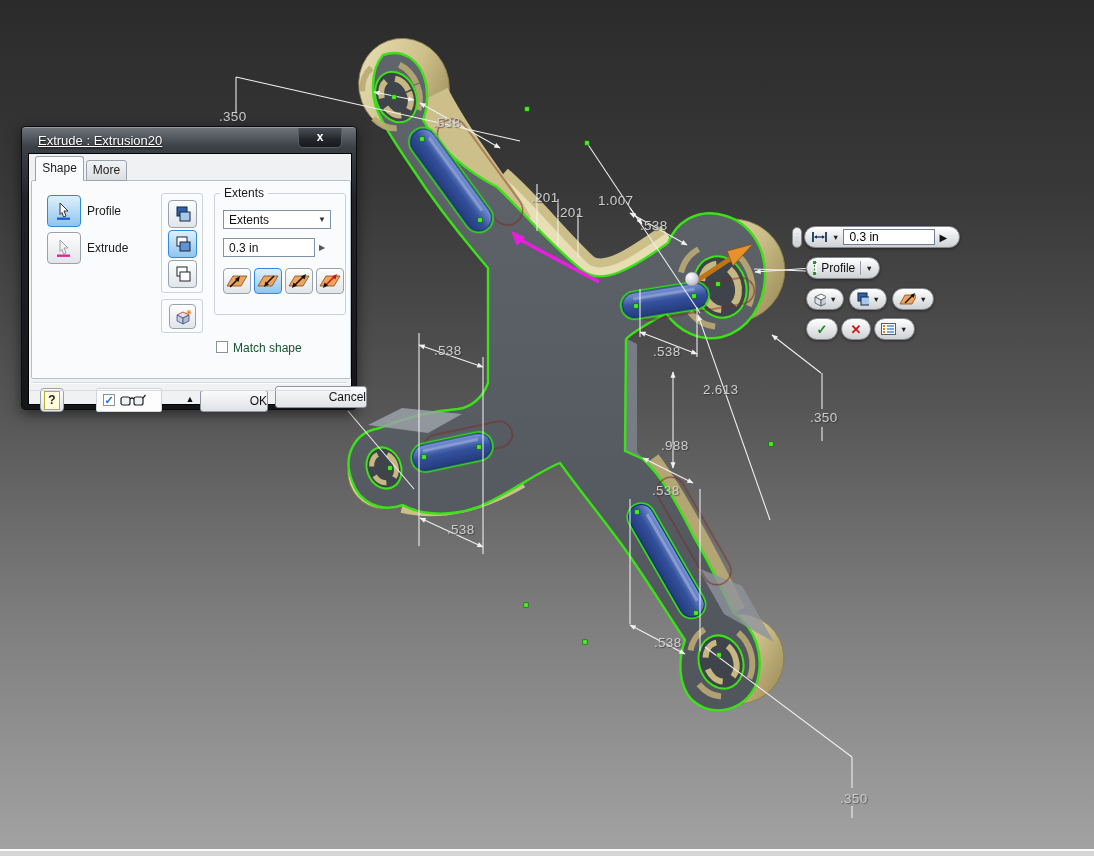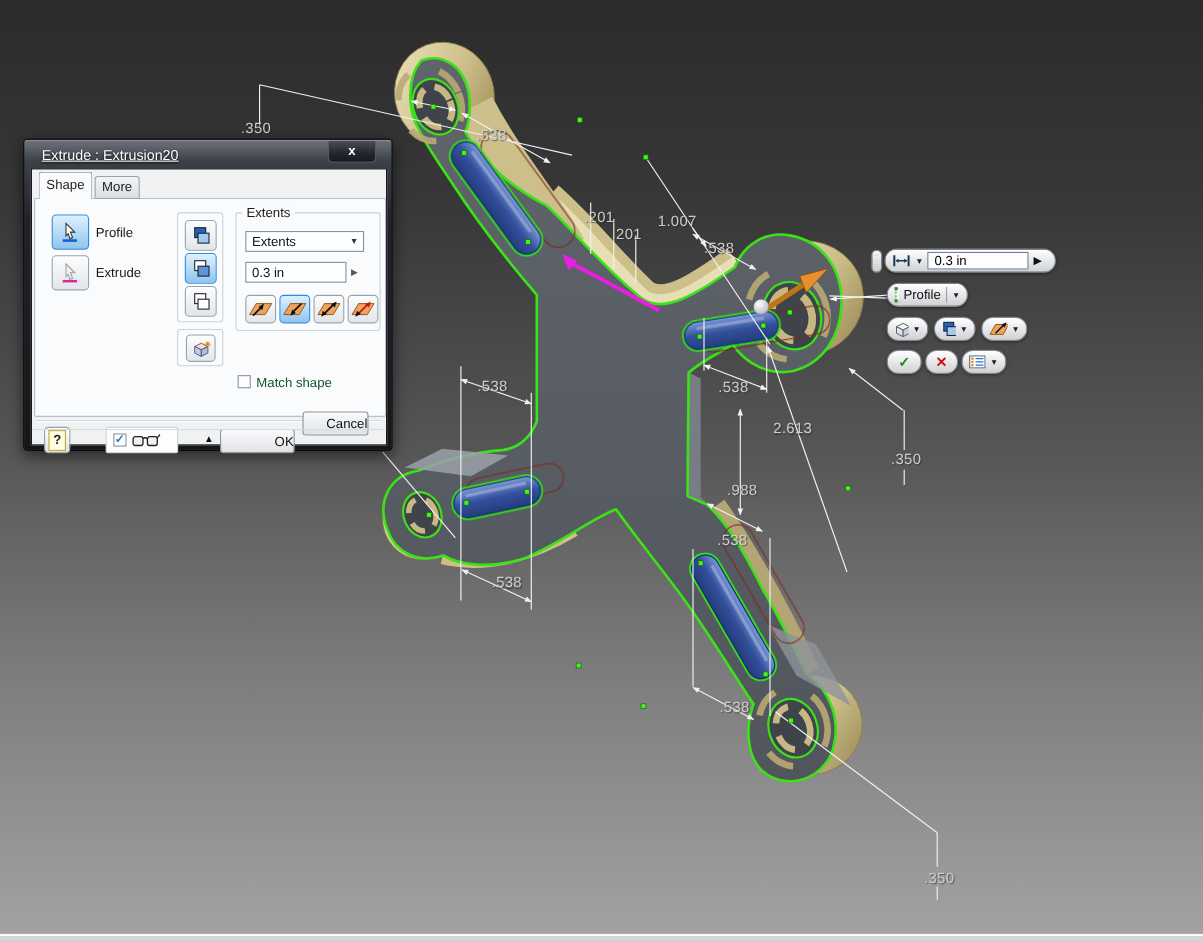--- a/index.html
+++ b/index.html
@@ -373,21 +373,21 @@
         <div class="ibtn" style="left:7px;top:4px;width:27px;height:25px">
           <svg width="18" height="16">
             <polygon points="3,6 9,3 15,6 9,9" fill="#e2e2e2" stroke="#b03030" stroke-width=".8"></polygon>
             <polygon points="3,6 9,9 9,15 3,12" fill="#cccccc" stroke="#3050b0" stroke-width=".8"></polygon>
             <polygon points="15,6 9,9 9,15 15,12" fill="#bbbbbb" stroke="#3050b0" stroke-width=".8"></polygon>
             <text x="12" y="6" font-size="7" fill="#e08010" font-weight="bold">✳</text>
           </svg>
         </div>
       </div>
 
-      <div class="grpbox" style="left:182px;top:12px;width:132px;height:108px">
+      <div class="grpbox" style="left:182px;top:12px;width:132px;height:122px">
         <span class="grpbox-legend">Extents</span>
         <div class="dd" style="left:8px;top:16px;width:108px;height:19px">
           <span class="dd-text">Extents</span>
           <span class="dd-arrow">▼</span>
         </div>
         <input class="txtin" style="left: 8px; top: 44px; width: 92px; height: 19px;" value="0.3 in">
         <span class="flyout-btn" style="left:104px;top:49px">▶</span>
         <div class="ibtn" style="left:8px;top:74px;width:28px;height:26px">
           <svg width="24" height="18">
             <polygon points="2,14 8,4 22,4 16,14" fill="#eda45e" stroke="#8a4a10" stroke-width=".8"></polygon>
@@ -432,21 +432,21 @@
     <div class="preview-panel" style="left:67px;top:234px;width:66px;height:24px">
       <div class="chk" style="position:static">✓</div>
       <svg width="26" height="13">
         <rect x="1" y="3" width="9" height="8" rx="2" fill="#eef2f6" stroke="#222" stroke-width="1.2"></rect>
         <rect x="14" y="3" width="9" height="8" rx="2" fill="#eef2f6" stroke="#222" stroke-width="1.2"></rect>
         <path d="M10,5 Q12,3 14,5" fill="none" stroke="#222" stroke-width="1.2"></path>
         <path d="M23,4 L25.5,1" fill="none" stroke="#222" stroke-width="1.2"></path>
       </svg>
     </div>
     <div class="btn" style="left:171px;top:236px;width:68px;height:22px;line-height:20px">OK</div>
-    <div class="btn" style="left:246px;top:220px;width:60px;height:22px;line-height:20px">Cancel</div>
+    <div class="btn" style="left:246px;top:232px;width:92px;height:22px;line-height:20px">Cancel</div>
 
     <div class="expander">
       <span>▲</span>
     </div>
   </div>
 </div>
 
 <div class="gripper" style="left:792px;top:227px">·· ·· ··</div>
 
 <div class="pill" style="left:804px;top:226px;width:156px">

